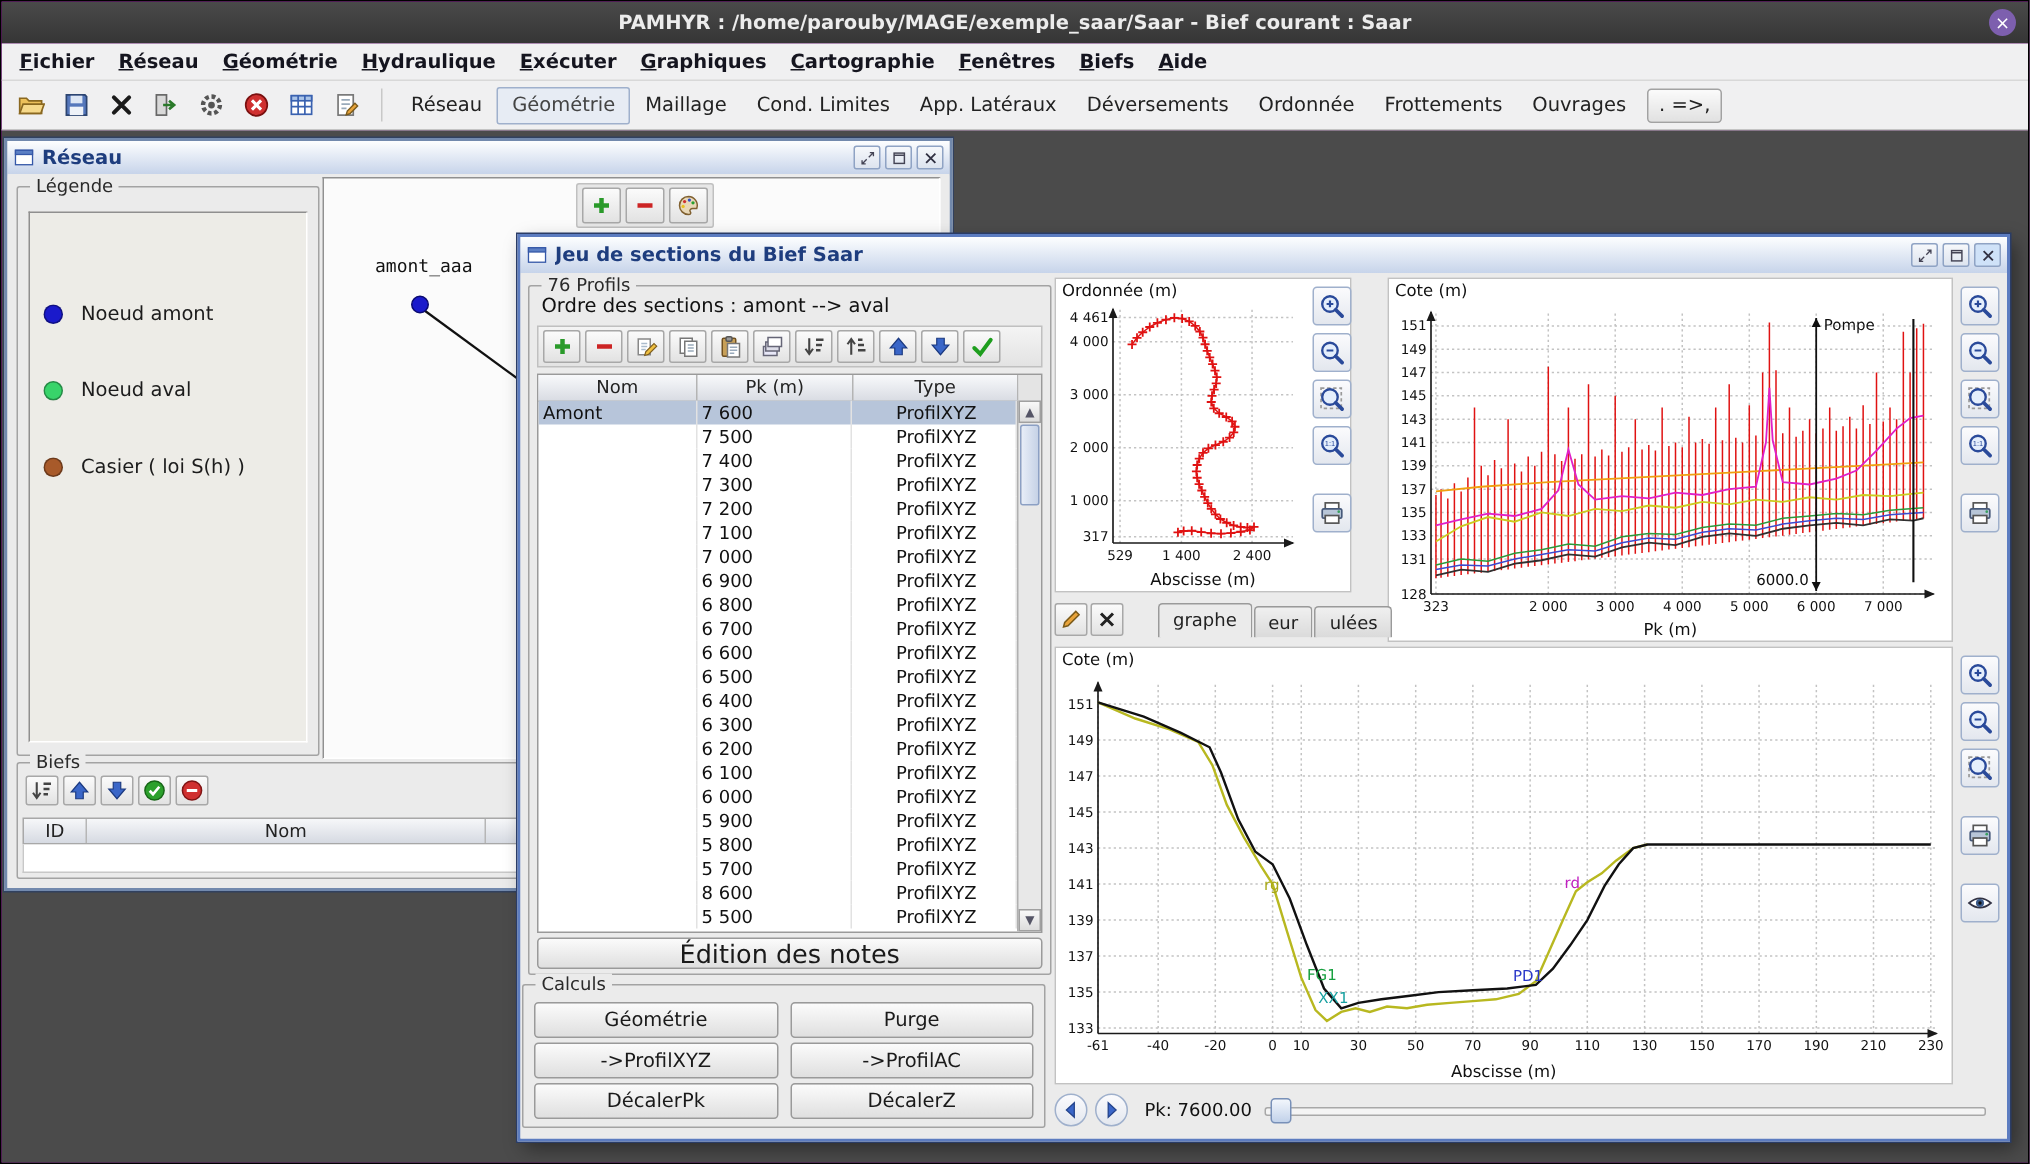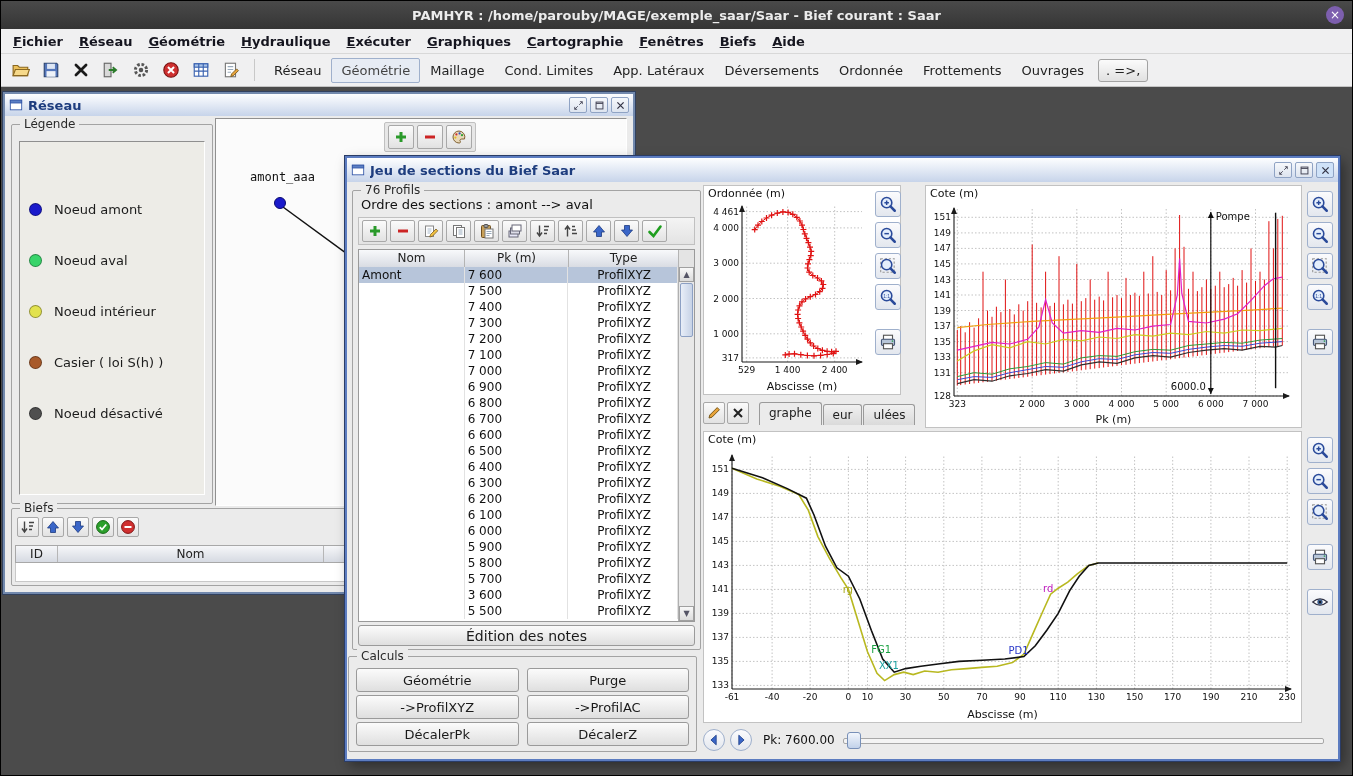--- a/index.html
+++ b/index.html
@@ -68,21 +68,21 @@
   .c0{width:106px;}.c1{width:104px;}.c2{width:110px;text-align:center;}
   .th.csb{width:15px;border-right:none;background:#e4e4e4;}
   .tbody{position:absolute;left:0;top:17px;right:16px;bottom:0;overflow:hidden;}
   .trow{display:flex;height:16px;}
   .trow.selected{background:#b7c5da;}
   .td{font-size:12px;line-height:16px;padding-left:3px;border-right:1px solid #e2e2e2;box-sizing:border-box;white-space:nowrap;overflow:hidden;color:#111;}
   .vscroll{position:absolute;top:17px;right:0;bottom:0;width:16px;background:#e8e8e8;border-left:1px solid #b0b0b0;box-sizing:border-box;}
   .sb-btn{position:absolute;left:0;width:15px;height:15px;background:linear-gradient(#f8f8f8,#dcdcdc);border:1px solid #a0a0a0;box-sizing:border-box;font-size:8px;text-align:center;line-height:13px;color:#556;}
   .sb-btn.up{top:0;}.sb-btn.down{bottom:0;}
   .sb-thumb{position:absolute;left:1px;top:16px;width:13px;height:54px;background:linear-gradient(90deg,#e8eef8,#c6d2e6);border:1px solid #8ca0c4;border-radius:2px;box-sizing:border-box;}
-  .btn{background:linear-gradient(#fbfbfb,#dfdfdf);border:1px solid #9a9a9a;border-radius:3px;font-size:14px;color:#1a1a1a;font-family:inherit;}
+  .btn{background:linear-gradient(#fbfbfb,#dfdfdf);border:1px solid #9a9a9a;border-radius:3px;font-size:17px;color:#1a1a1a;font-family:inherit;}
   .notes-btn{position:absolute;left:5px;bottom:3px;right:5px;height:21px;}
   .calculs-group{left:1px;top:474px;width:347px;height:94px;}
   .calc-grid{position:absolute;left:7px;top:11px;right:7px;bottom:6px;display:grid;grid-template-columns:1fr 1fr;gap:3px 8px;}
   .calc-btn{height:24px;font-size:13px;}
   
   .right-panel{position:absolute;left:356px;top:3px;width:631px;height:568px;}
   .plot-panel{position:absolute;background:#fff;border:1px solid #c2c2c2;box-sizing:border-box;}
   .plot-title{position:absolute;left:4px;top:1px;font-size:11px;color:#111;z-index:2;}
   .plot-xlabel{position:absolute;left:0;bottom:1px;width:100%;text-align:center;font-size:11px;color:#111;}
   .plan-panel{left:0;top:0;width:198px;height:210px;}
@@ -90,21 +90,21 @@
   .cross-panel{left:0;top:246px;width:599px;height:292px;}
   .chart{position:absolute;left:2px;top:14px;font-family:"DejaVu Sans",sans-serif;}
   .cross-panel .chart{top:15px;}
   .tool-strip{position:absolute;display:flex;flex-direction:column;gap:5px;}
   .plan-strip{left:172px;top:6px;}
   .long-strip{left:604px;top:6px;}
   .cross-strip{left:604px;top:252px;}
   .plot-tool{width:26px;height:26px;background:linear-gradient(#fbfbfd,#e3e7ee);border:1px solid #9fb0cc;border-radius:3px;padding:3px;}
   .plot-tool svg{width:18px;height:18px;display:block;}
   .plot-tool.gap{margin-top:14px;}
-  .tabbar{position:absolute;left:0;top:212px;height:28px;display:flex;align-items:flex-end;gap:6px;}
+  .tabbar{position:absolute;left:0;top:212px;height:28px;display:flex;align-items:flex-end;gap:19px;}
   .tabbar .tool-btn{width:22px;height:22px;margin-bottom:1px;}
   .tabs-row{display:flex;align-items:flex-end;gap:1px;margin-left:4px;}
   .ptab{font-size:12px;padding:3px 9px;border:1px solid #9a9a9a;border-bottom:none;background:linear-gradient(#f0f0f0,#dadada);border-radius:3px 3px 0 0;color:#222;}
   .ptab.sel{background:#ebebeb;padding-bottom:5px;}
   .navbar{position:absolute;left:0;top:542px;width:631px;height:26px;display:flex;align-items:center;}
   .nav-btn{width:22px;height:22px;background:linear-gradient(#fbfbfd,#e3e7ee);border:1px solid #9fb0cc;border-radius:11px;padding:3px;margin-right:5px;}
   .nav-btn svg{width:14px;height:14px;display:block;}
   .nav-label{font-size:12px;color:#111;margin:0 8px 0 6px;white-space:nowrap;}
   .slider{position:relative;flex:1;height:22px;margin-right:10px;}
   .slider-track{position:absolute;left:0;right:0;top:9px;height:4px;background:#f4f4f4;border:1px solid #a8a8a8;border-radius:2px;}
@@ -243,30 +243,22 @@
           <div class="legend-inner">
               <div class="legend-item">
                 <span class="dot" style="background: rgb(26, 26, 203);"></span>
                 <span class="llbl">Noeud amont</span>
               </div>
               <div class="legend-item">
                 <span class="dot" style="background: rgb(56, 212, 106);"></span>
                 <span class="llbl">Noeud aval</span>
               </div>
               <div class="legend-item">
-                <span class="dot" style="background: rgb(226, 226, 78);"></span>
-                <span class="llbl">Noeud intérieur</span>
-              </div>
-              <div class="legend-item">
                 <span class="dot" style="background: rgb(168, 90, 42);"></span>
                 <span class="llbl">Casier ( loi S(h) )</span>
-              </div>
-              <div class="legend-item">
-                <span class="dot" style="background: rgb(79, 79, 79);"></span>
-                <span class="llbl">Noeud désactivé</span>
               </div>
             </div>
         </div>
         <div class="net-canvas">
           <svg class="net" width="410" height="386">
             <line x1="67" y1="88" x2="190" y2="178" stroke="#111" stroke-width="1.5"></line>
             <text x="34" y="62" class="net-label">amont_aaa</text>
             <circle cx="64" cy="84" r="5.5" fill="#1a1acb" stroke="#0a0a70"></circle>
           </svg>
           <div class="canvas-toolbar">
@@ -537,21 +529,21 @@
                   <span class="td c1">5 800</span>
                   <span class="td c2">ProfilXYZ</span>
                 </div>
                 <div class="trow">
                   <span class="td c0"></span>
                   <span class="td c1">5 700</span>
                   <span class="td c2">ProfilXYZ</span>
                 </div>
                 <div class="trow">
                   <span class="td c0"></span>
-                  <span class="td c1">3 600</span>
+                  <span class="td c1">8 600</span>
                   <span class="td c2">ProfilXYZ</span>
                 </div>
                 <div class="trow">
                   <span class="td c0"></span>
                   <span class="td c1">5 500</span>
                   <span class="td c2">ProfilXYZ</span>
                 </div>
               </div>
             <div class="vscroll">
               <div class="sb-btn up">▲</div>

